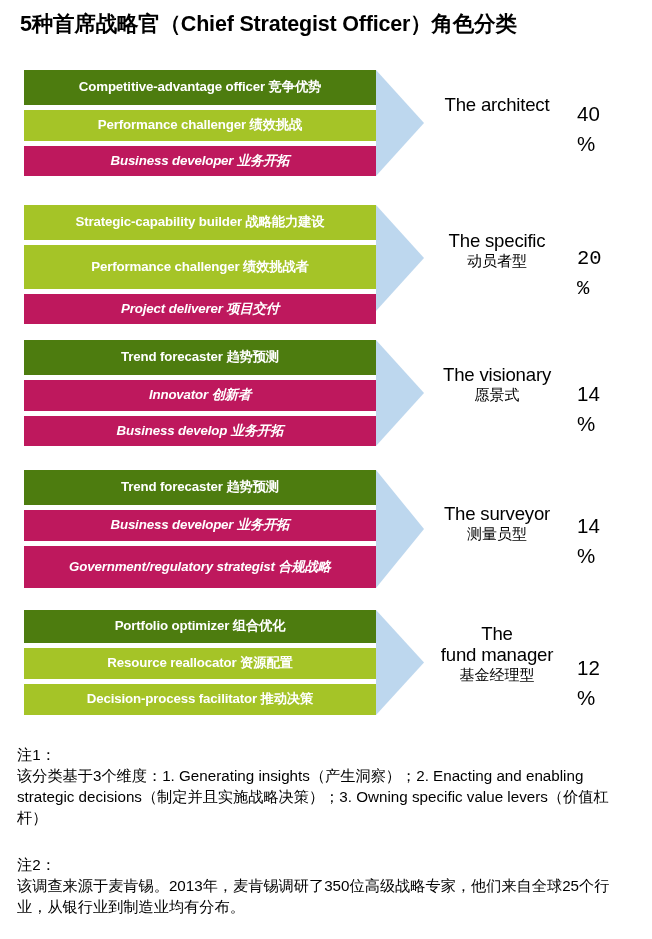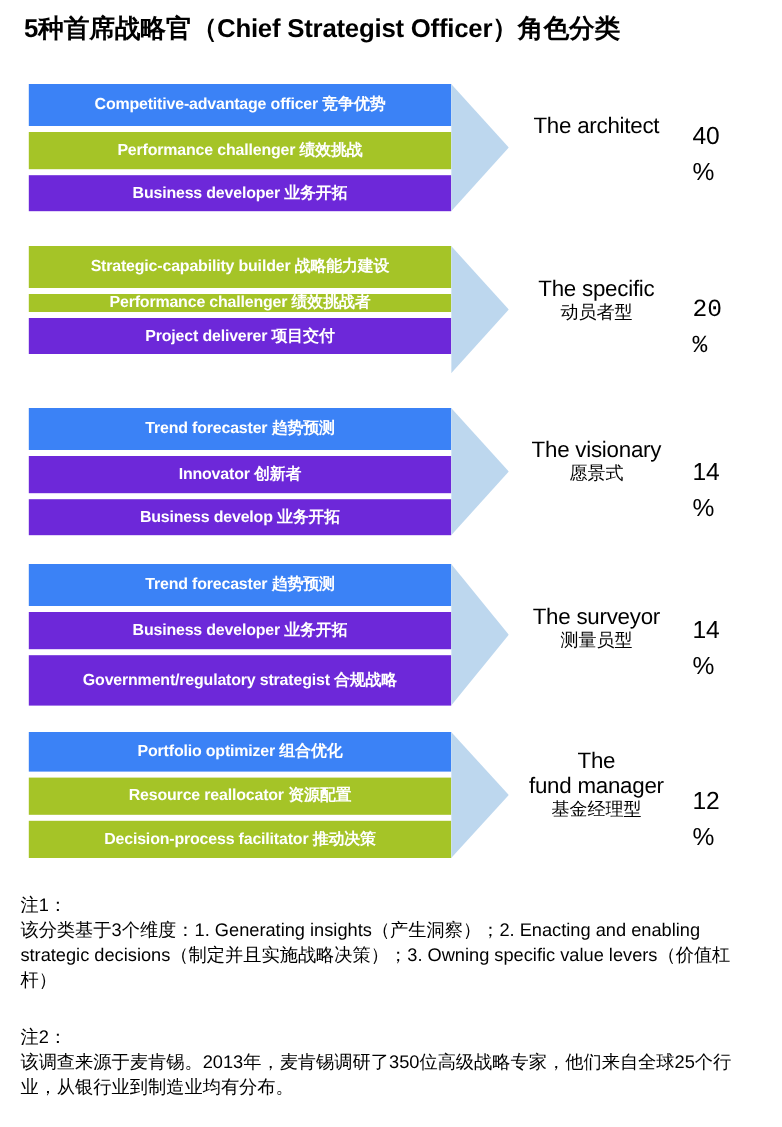--- a/index.html
+++ b/index.html
@@ -58,23 +58,23 @@
     justify-content: center;
     text-align: center;
     color: #ffffff;
     font-weight: bold;
     font-size: 13.3px;
     line-height: 1.12;
     letter-spacing: -0.15px;
     padding: 0 4px;
     box-sizing: border-box;
   }
-  .bar.c-blue  { background: #3b82f6; }
+  .bar.c-blue  { background: #4d7c0f; }
   .bar.c-green { background: #A5C427; }
-  .bar.c-teal  { background: #6d28d9; }
+  .bar.c-teal  { background: #be185d; font-style: italic; }
 
   
   .arrow {
     position: absolute;
     left: 376px;
     top: 0;
     width: 48px;
   }
   .arrow .arrow-shape {
     width: 100%;
@@ -147,21 +147,21 @@
       </div>
     </div>
     <div class="role-label" style="top: 95px;">
       <span class="en">The architect</span>
     </div>
     <div class="role-pct" style="top: 99px;">40
 %</div>
     <div class="role-group" style="top: 205px; height: 106px;">
       <div class="bars" style="height: 106px;">
         <div class="bar c-green" style="height: 35px; margin-bottom: 5px;">Strategic-capability builder 战略能力建设</div>
-        <div class="bar c-green" style="height: 15px; margin-bottom: 5px;">Performance challenger 绩效挑战者</div>
+        <div class="bar c-green" style="height: 44px; margin-bottom: 5px;">Performance challenger 绩效挑战者</div>
         <div class="bar c-teal" style="height: 30px;">Project deliverer 项目交付</div>
       </div>
       <div class="arrow" style="height: 106px;">
         <svg class="arrow-shape" viewBox="0 0 48 100" preserveAspectRatio="none" aria-hidden="true">
           <polygon points="0,0 0,100 48,50" fill="#BDD7EE"></polygon>
         </svg>
       </div>
     </div>
     <div class="role-label" style="top: 231px;">
       <span class="en">The specific</span>

